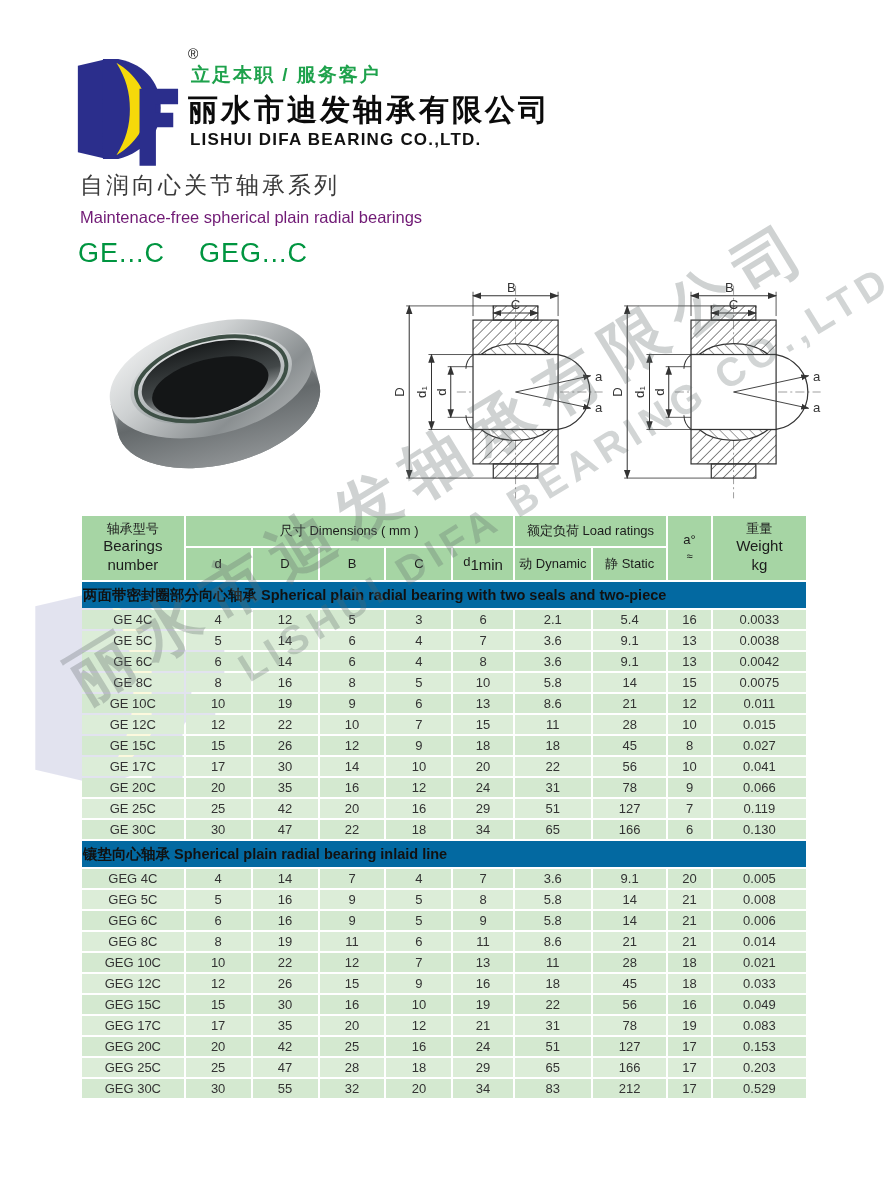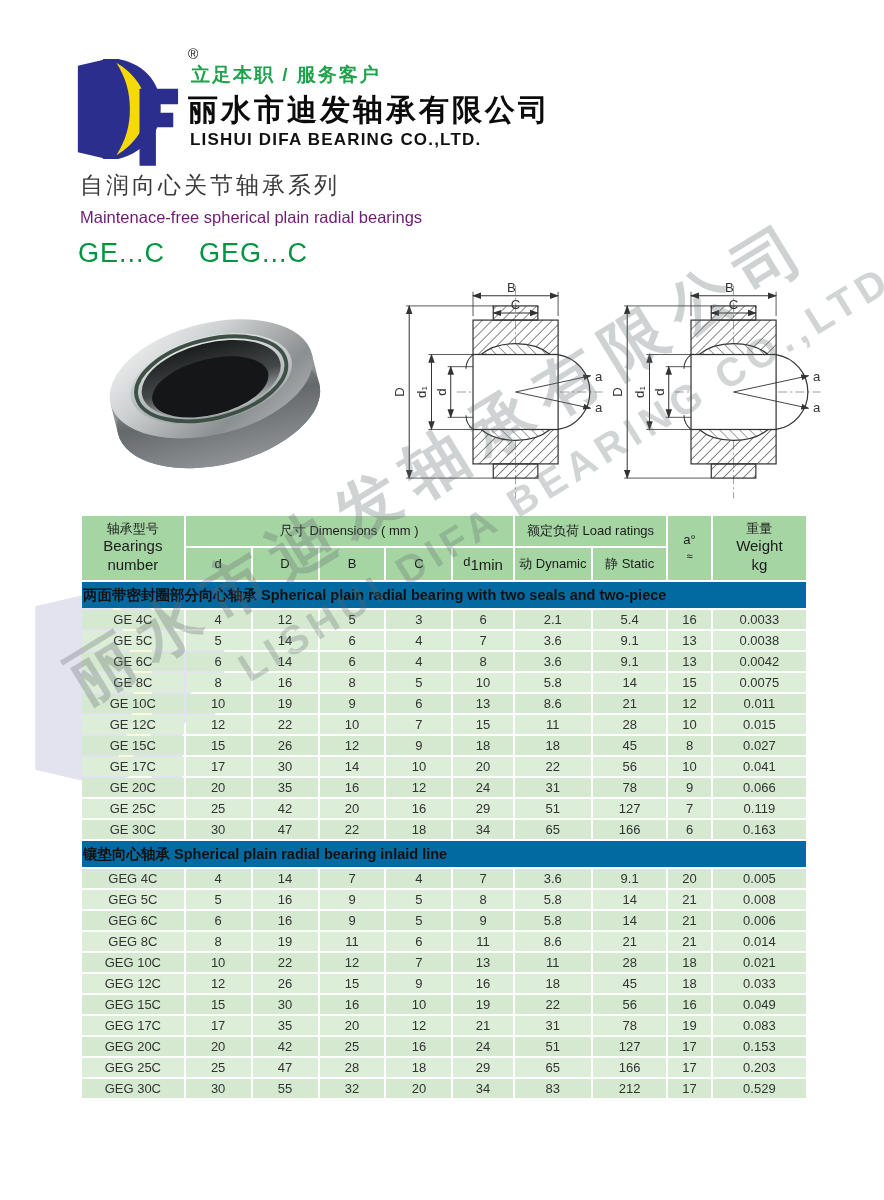--- a/index.html
+++ b/index.html
@@ -401,21 +401,21 @@
           <tr>
             <td>GE 30C</td>
             <td>30</td>
             <td>47</td>
             <td>22</td>
             <td>18</td>
             <td>34</td>
             <td>65</td>
             <td>166</td>
             <td>6</td>
-            <td>0.163</td>
+            <td>0.130</td>
           </tr>
           <tr>
             <td colspan="10" class="sec">镶垫向心轴承 Spherical plain radial bearing inlaid line</td>
           </tr>
           <tr>
             <td>GEG 4C</td>
             <td>4</td>
             <td>14</td>
             <td>7</td>
             <td>4</td>

